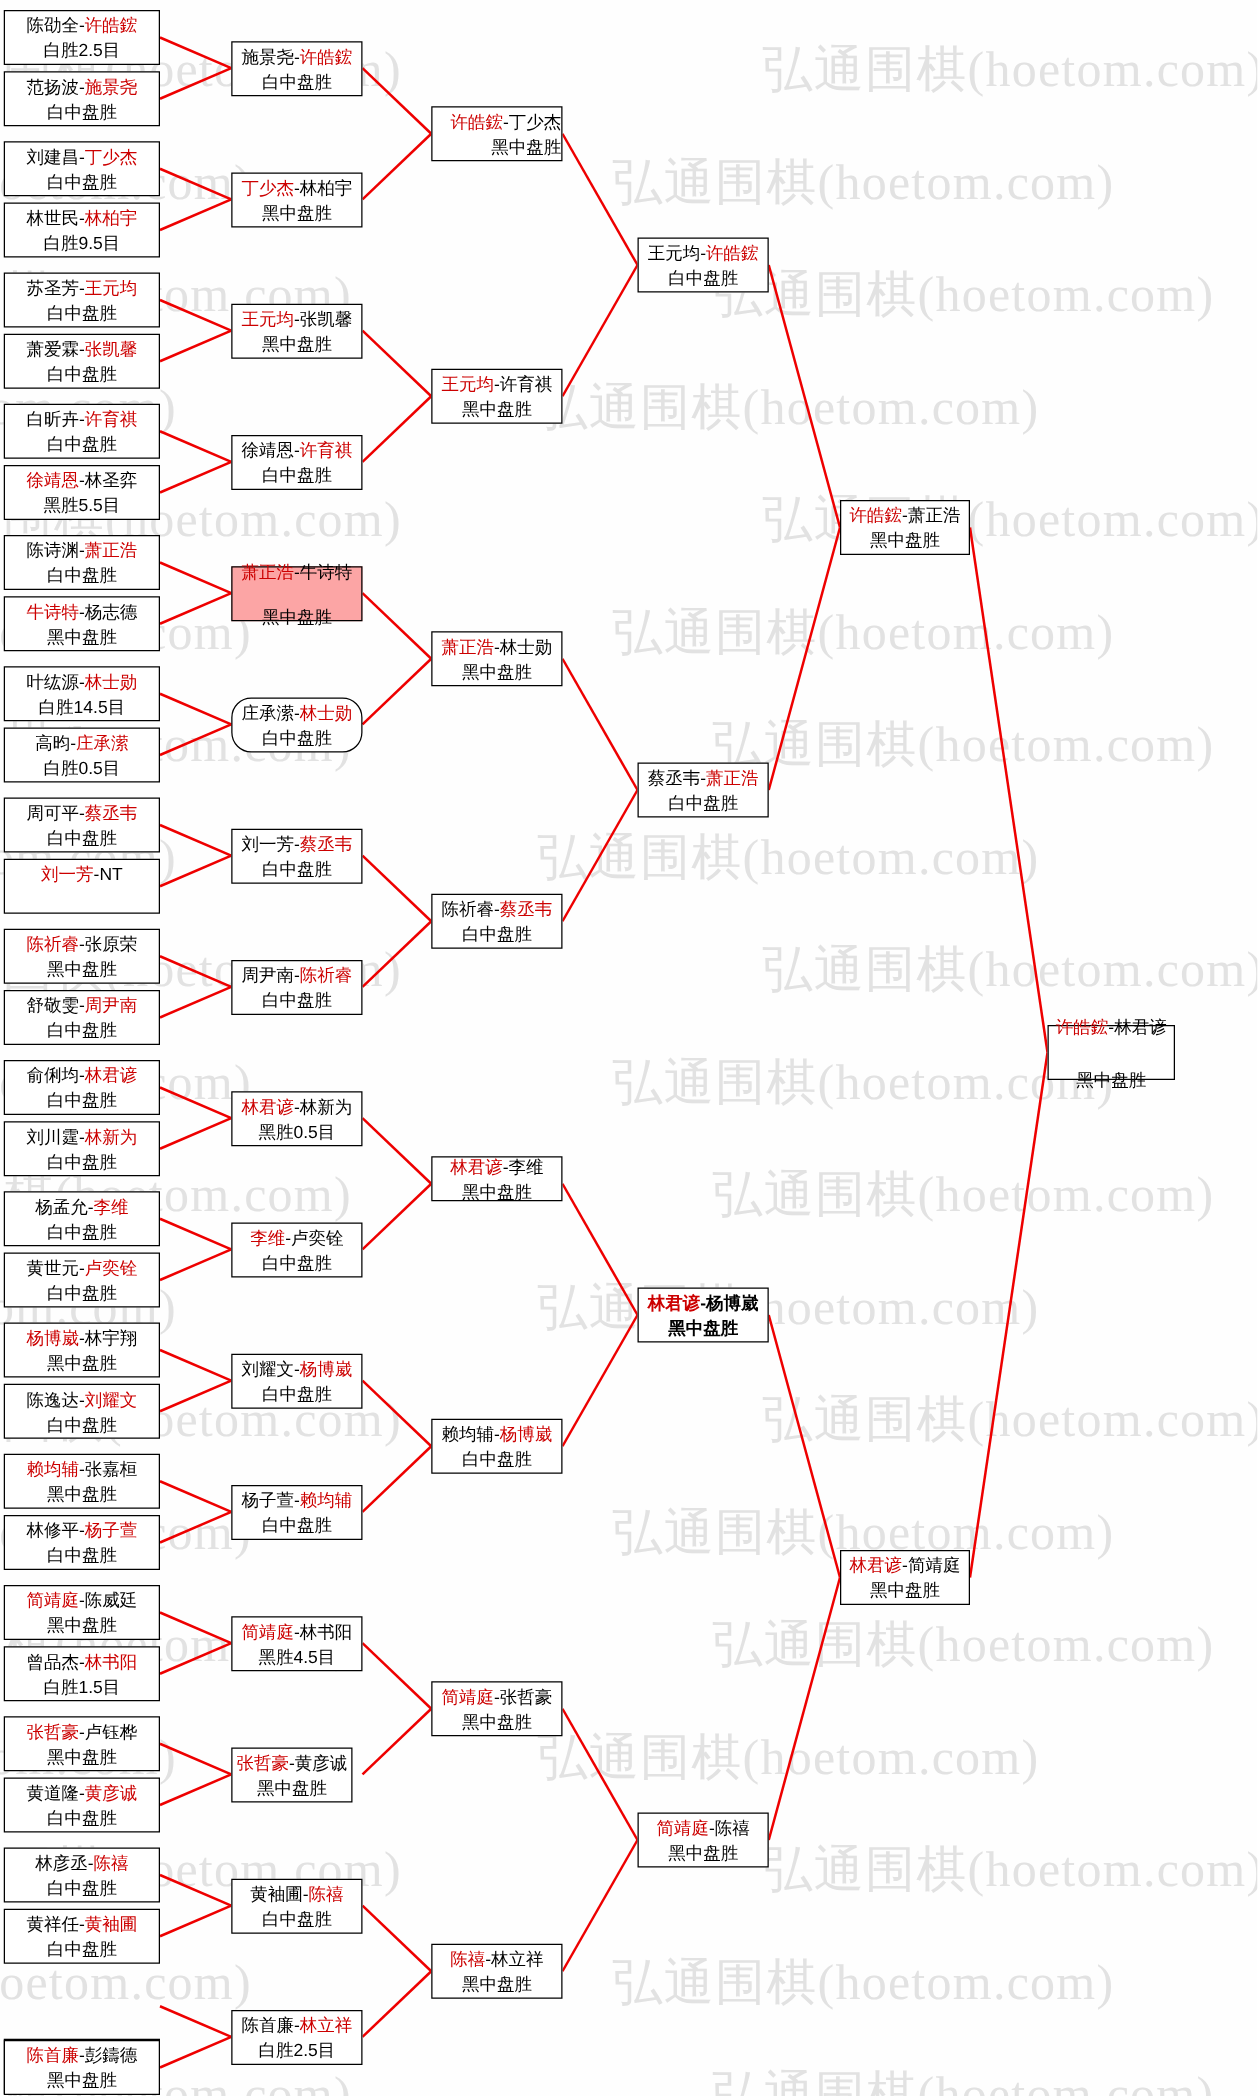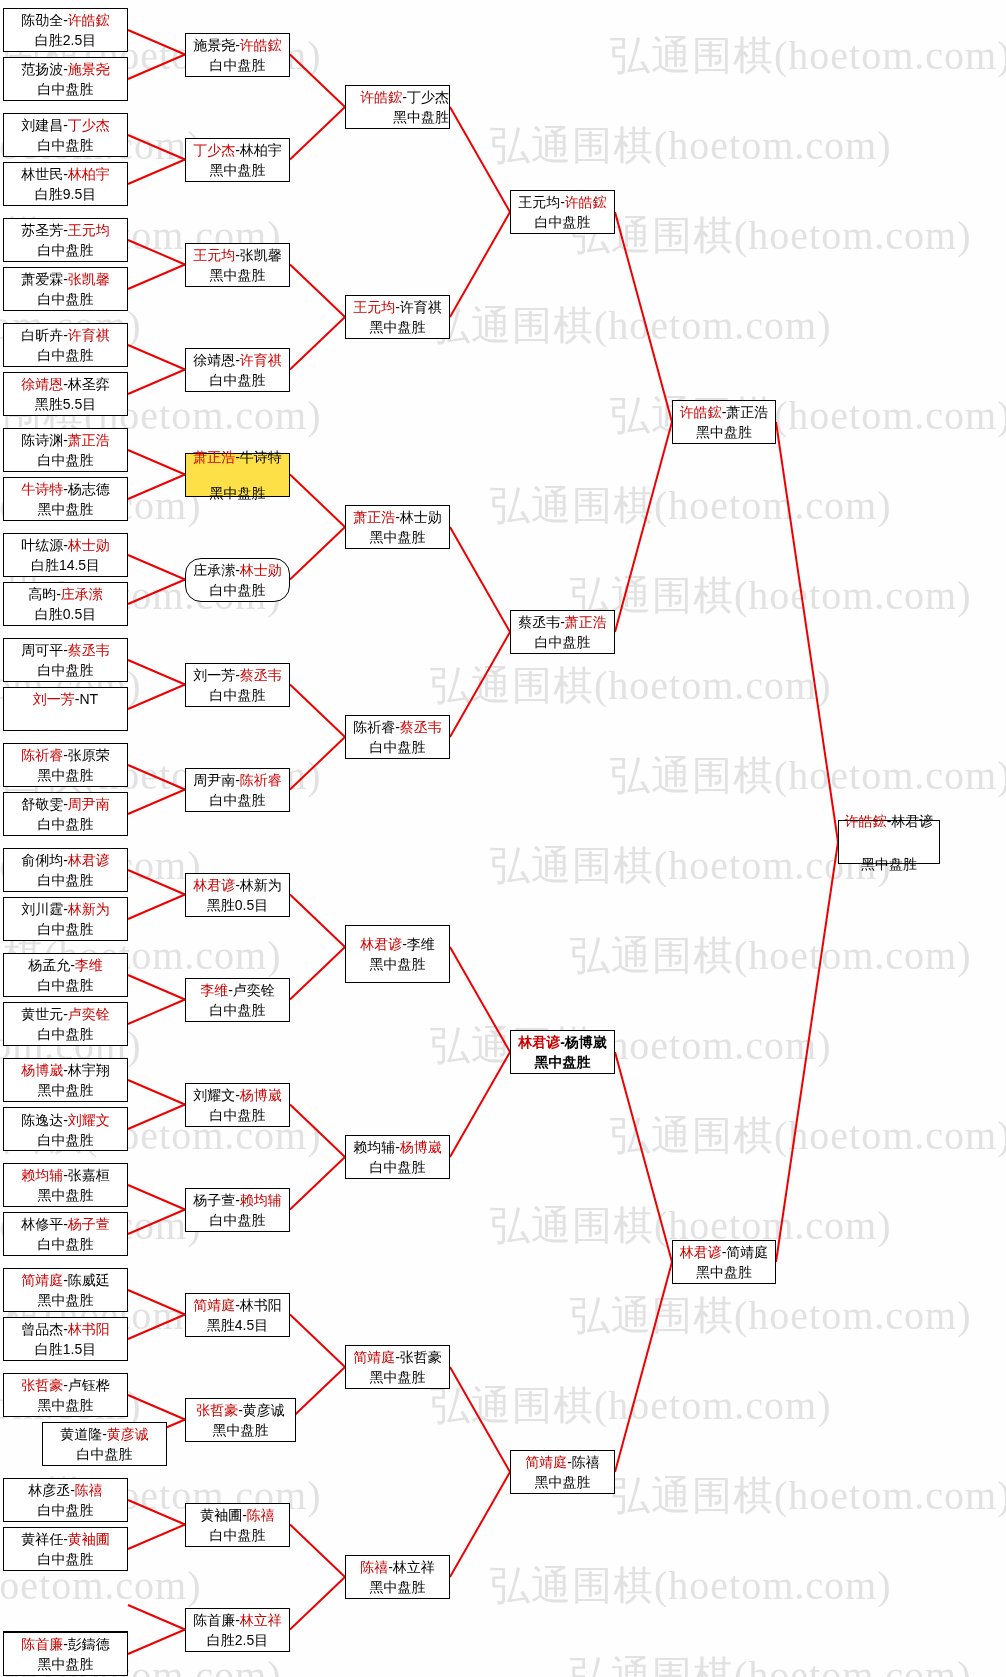--- a/index.html
+++ b/index.html
@@ -251,21 +251,21 @@
         <div class="result-line">黑中盘胜</div>
       </div>
       <div class="match-box" style="left: 3px; top: 1317px; width: 125px; height: 44px; border-color: rgb(0, 0, 0); background: rgb(255, 255, 255);">
         <div class="name-line"><span>曾品杰</span><span>-</span><span class="win">林书阳</span></div>
         <div class="result-line">白胜1.5目</div>
       </div>
       <div class="match-box" style="left: 3px; top: 1373px; width: 125px; height: 44px; border-color: rgb(0, 0, 0); background: rgb(255, 255, 255);">
         <div class="name-line"><span class="win">张哲豪</span><span>-</span><span>卢钰桦</span></div>
         <div class="result-line">黑中盘胜</div>
       </div>
-      <div class="match-box" style="left: 3px; top: 1422px; width: 125px; height: 44px; border-color: rgb(0, 0, 0); background: rgb(255, 255, 255); margin-left: 39px;">
+      <div class="match-box" style="left: 3px; top: 1422px; width: 125px; height: 44px; border-color: rgb(0, 0, 0); background: rgb(255, 255, 255);">
         <div class="name-line"><span>黄道隆</span><span>-</span><span class="win">黄彦诚</span></div>
         <div class="result-line">白中盘胜</div>
       </div>
       <div class="match-box" style="left: 3px; top: 1478px; width: 125px; height: 44px; border-color: rgb(0, 0, 0); background: rgb(255, 255, 255);">
         <div class="name-line"><span>林彦丞</span><span>-</span><span class="win">陈禧</span></div>
         <div class="result-line">白中盘胜</div>
       </div>
       <div class="match-box" style="left: 3px; top: 1527px; width: 125px; height: 44px; border-color: rgb(0, 0, 0); background: rgb(255, 255, 255);">
         <div class="name-line"><span>黄祥任</span><span>-</span><span class="win">黄袖圃</span></div>
         <div class="result-line">白中盘胜</div>
@@ -287,21 +287,21 @@
         <div class="result-line">黑中盘胜</div>
       </div>
       <div class="match-box" style="left: 185px; top: 243px; width: 105px; height: 44px; border-color: rgb(0, 0, 0); background: rgb(255, 255, 255);">
         <div class="name-line"><span class="win">王元均</span><span>-</span><span>张凯馨</span></div>
         <div class="result-line">黑中盘胜</div>
       </div>
       <div class="match-box" style="left: 185px; top: 348px; width: 105px; height: 44px; border-color: rgb(0, 0, 0); background: rgb(255, 255, 255);">
         <div class="name-line"><span>徐靖恩</span><span>-</span><span class="win">许育祺</span></div>
         <div class="result-line">白中盘胜</div>
       </div>
-      <div class="match-box" style="left: 185px; top: 453px; width: 105px; height: 44px; border-color: rgb(0, 0, 0); background: #fde047; gap: 16px;">
+      <div class="match-box" style="left: 185px; top: 453px; width: 105px; height: 44px; border-color: rgb(0, 0, 0); background: #fca5a5; gap: 16px;">
         <div class="name-line"><span class="win">萧正浩</span><span>-</span><span>牛诗特</span></div>
         <div class="result-line">黑中盘胜</div>
       </div>
       <div class="match-box" style="left: 185px; top: 558px; width: 105px; height: 44px; border-color: rgb(0, 0, 0); background: rgb(255, 255, 255); border-radius: 16px;">
         <div class="name-line"><span>庄承潆</span><span>-</span><span class="win">林士勋</span></div>
         <div class="result-line">白中盘胜</div>
       </div>
       <div class="match-box" style="left: 185px; top: 663px; width: 105px; height: 44px; border-color: rgb(0, 0, 0); background: rgb(255, 255, 255);">
         <div class="name-line"><span>刘一芳</span><span>-</span><span class="win">蔡丞韦</span></div>
         <div class="result-line">白中盘胜</div>
@@ -323,21 +323,21 @@
         <div class="result-line">白中盘胜</div>
       </div>
       <div class="match-box" style="left: 185px; top: 1188px; width: 105px; height: 44px; border-color: rgb(0, 0, 0); background: rgb(255, 255, 255);">
         <div class="name-line"><span>杨子萱</span><span>-</span><span class="win">赖均辅</span></div>
         <div class="result-line">白中盘胜</div>
       </div>
       <div class="match-box" style="left: 185px; top: 1293px; width: 105px; height: 44px; border-color: rgb(0, 0, 0); background: rgb(255, 255, 255);">
         <div class="name-line"><span class="win">简靖庭</span><span>-</span><span>林书阳</span></div>
         <div class="result-line">黑胜4.5目</div>
       </div>
-      <div class="match-box" style="left: 185px; top: 1398px; width: 111px; height: 44px; border-color: rgb(0, 0, 0); background: rgb(255, 255, 255);">
+      <div class="match-box" style="left: 185px; top: 1398px; width: 97px; height: 44px; border-color: rgb(0, 0, 0); background: rgb(255, 255, 255);">
         <div class="name-line"><span class="win">张哲豪</span><span>-</span><span>黄彦诚</span></div>
         <div class="result-line">黑中盘胜</div>
       </div>
       <div class="match-box" style="left: 185px; top: 1503px; width: 105px; height: 44px; border-color: rgb(0, 0, 0); background: rgb(255, 255, 255); justify-content: center;">
         <div class="name-line"><span>黄袖圃</span><span>-</span><span class="win">陈禧</span></div>
         <div class="result-line">白中盘胜</div>
       </div>
       <div class="match-box" style="left: 185px; top: 1608px; width: 105px; height: 44px; border-color: rgb(0, 0, 0); background: rgb(255, 255, 255);">
         <div class="name-line"><span>陈首廉</span><span>-</span><span class="win">林立祥</span></div>
         <div class="result-line">白胜2.5目</div>
@@ -351,21 +351,21 @@
         <div class="result-line">黑中盘胜</div>
       </div>
       <div class="match-box" style="left: 345px; top: 505px; width: 105px; height: 44px; border-color: rgb(0, 0, 0); background: rgb(255, 255, 255);">
         <div class="name-line"><span class="win">萧正浩</span><span>-</span><span>林士勋</span></div>
         <div class="result-line">黑中盘胜</div>
       </div>
       <div class="match-box" style="left: 345px; top: 715px; width: 105px; height: 44px; border-color: rgb(0, 0, 0); background: rgb(255, 255, 255);">
         <div class="name-line"><span>陈祈睿</span><span>-</span><span class="win">蔡丞韦</span></div>
         <div class="result-line">白中盘胜</div>
       </div>
-      <div class="match-box" style="left: 345px; top: 925px; width: 105px; height: 58px; border-color: rgb(0, 0, 0); background: rgb(255, 255, 255);">
+      <div class="match-box" style="left: 345px; top: 925px; width: 105px; height: 36px; border-color: rgb(0, 0, 0); background: rgb(255, 255, 255);">
         <div class="name-line"><span class="win">林君谚</span><span>-</span><span>李维</span></div>
         <div class="result-line">黑中盘胜</div>
       </div>
       <div class="match-box" style="left: 345px; top: 1135px; width: 105px; height: 44px; border-color: rgb(0, 0, 0); background: rgb(255, 255, 255);">
         <div class="name-line"><span>赖均辅</span><span>-</span><span class="win">杨博崴</span></div>
         <div class="result-line">白中盘胜</div>
       </div>
       <div class="match-box" style="left: 345px; top: 1345px; width: 105px; height: 44px; border-color: rgb(0, 0, 0); background: rgb(255, 255, 255);">
         <div class="name-line"><span class="win">简靖庭</span><span>-</span><span>张哲豪</span></div>
         <div class="result-line">黑中盘胜</div>

